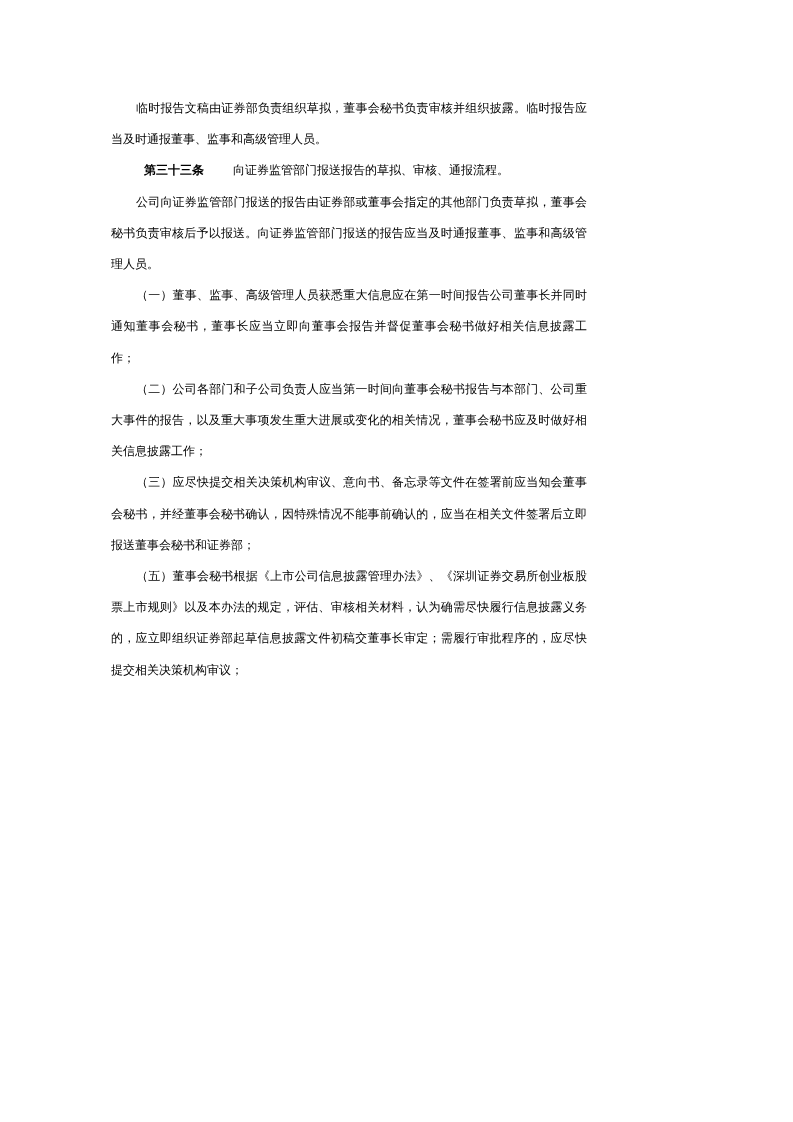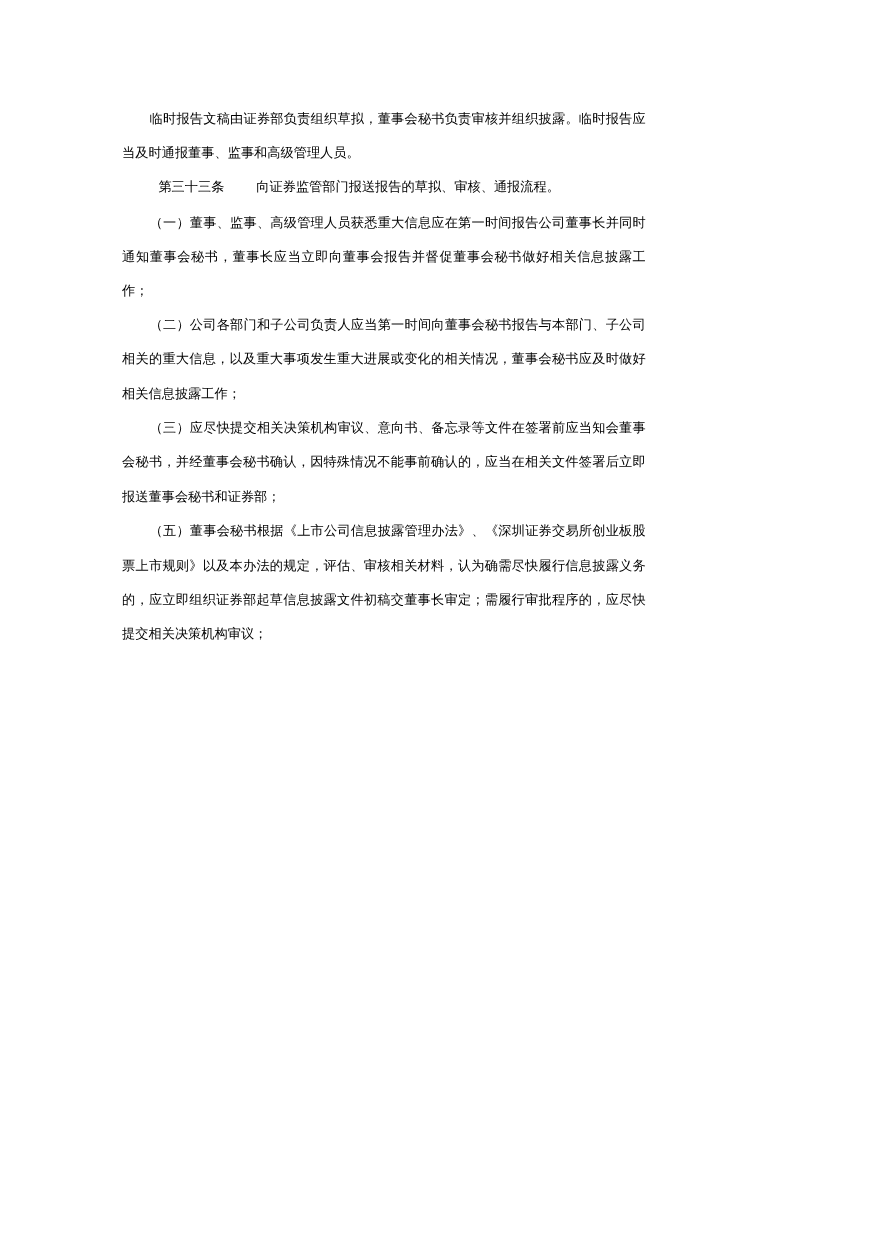--- a/index.html
+++ b/index.html
@@ -27,42 +27,43 @@
     text-justify: inter-ideograph;
     word-break: break-all;
   }
   .doc p.body-para {
     text-indent: 25px;
   }
   .doc p.article-para {
     text-indent: 33px;
   }
   .art-num {
-    font-weight: normal;
+    font-weight: bold;
     font-family: "Liberation Sans", "DejaVu Sans", sans-serif;
     margin-right: 29px;
   }
 </style>
 </head>
 <body>
 
 <div class="page">
   <div class="doc">
 
     <p class="body-para">临时报告文稿由证券部负责组织草拟，董事会秘书负责审核并组织披露。临时报告应当及时通报董事、监事和高级管理人员。</p>
 
     <p class="article-para">
       <span class="art-num">第三十三条</span><span>向证券监管部门报送报告的草拟、审核、通报流程。</span>
     </p>
 
+    <p class="body-para">公司向证券监管部门报送的报告由证券部或董事会指定的其他部门负责草拟，董事会秘书负责审核后予以报送。向证券监管部门报送的报告应当及时通报董事、监事和高级管理人员。</p>
 
 
     <p class="body-para">（一）董事、监事、高级管理人员获悉重大信息应在第一时间报告公司董事长并同时通知董事会秘书，董事长应当立即向董事会报告并督促董事会秘书做好相关信息披露工作；</p>
 
-    <p class="body-para">（二）公司各部门和子公司负责人应当第一时间向董事会秘书报告与本部门、子公司相关的重大信息，以及重大事项发生重大进展或变化的相关情况，董事会秘书应及时做好相关信息披露工作；</p>
+    <p class="body-para">（二）公司各部门和子公司负责人应当第一时间向董事会秘书报告与本部门、公司重大事件的报告，以及重大事项发生重大进展或变化的相关情况，董事会秘书应及时做好相关信息披露工作；</p>
 
     <p class="body-para">（三）应尽快提交相关决策机构审议、意向书、备忘录等文件在签署前应当知会董事会秘书，并经董事会秘书确认，因特殊情况不能事前确认的，应当在相关文件签署后立即报送董事会秘书和证券部；</p>
 
 
     <p class="body-para">（五）董事会秘书根据《上市公司信息披露管理办法》、《深圳证券交易所创业板股票上市规则》以及本办法的规定，评估、审核相关材料，认为确需尽快履行信息披露义务的，应立即组织证券部起草信息披露文件初稿交董事长审定；需履行审批程序的，应尽快提交相关决策机构审议；</p>
 
 
 
   </div>
 </div>

